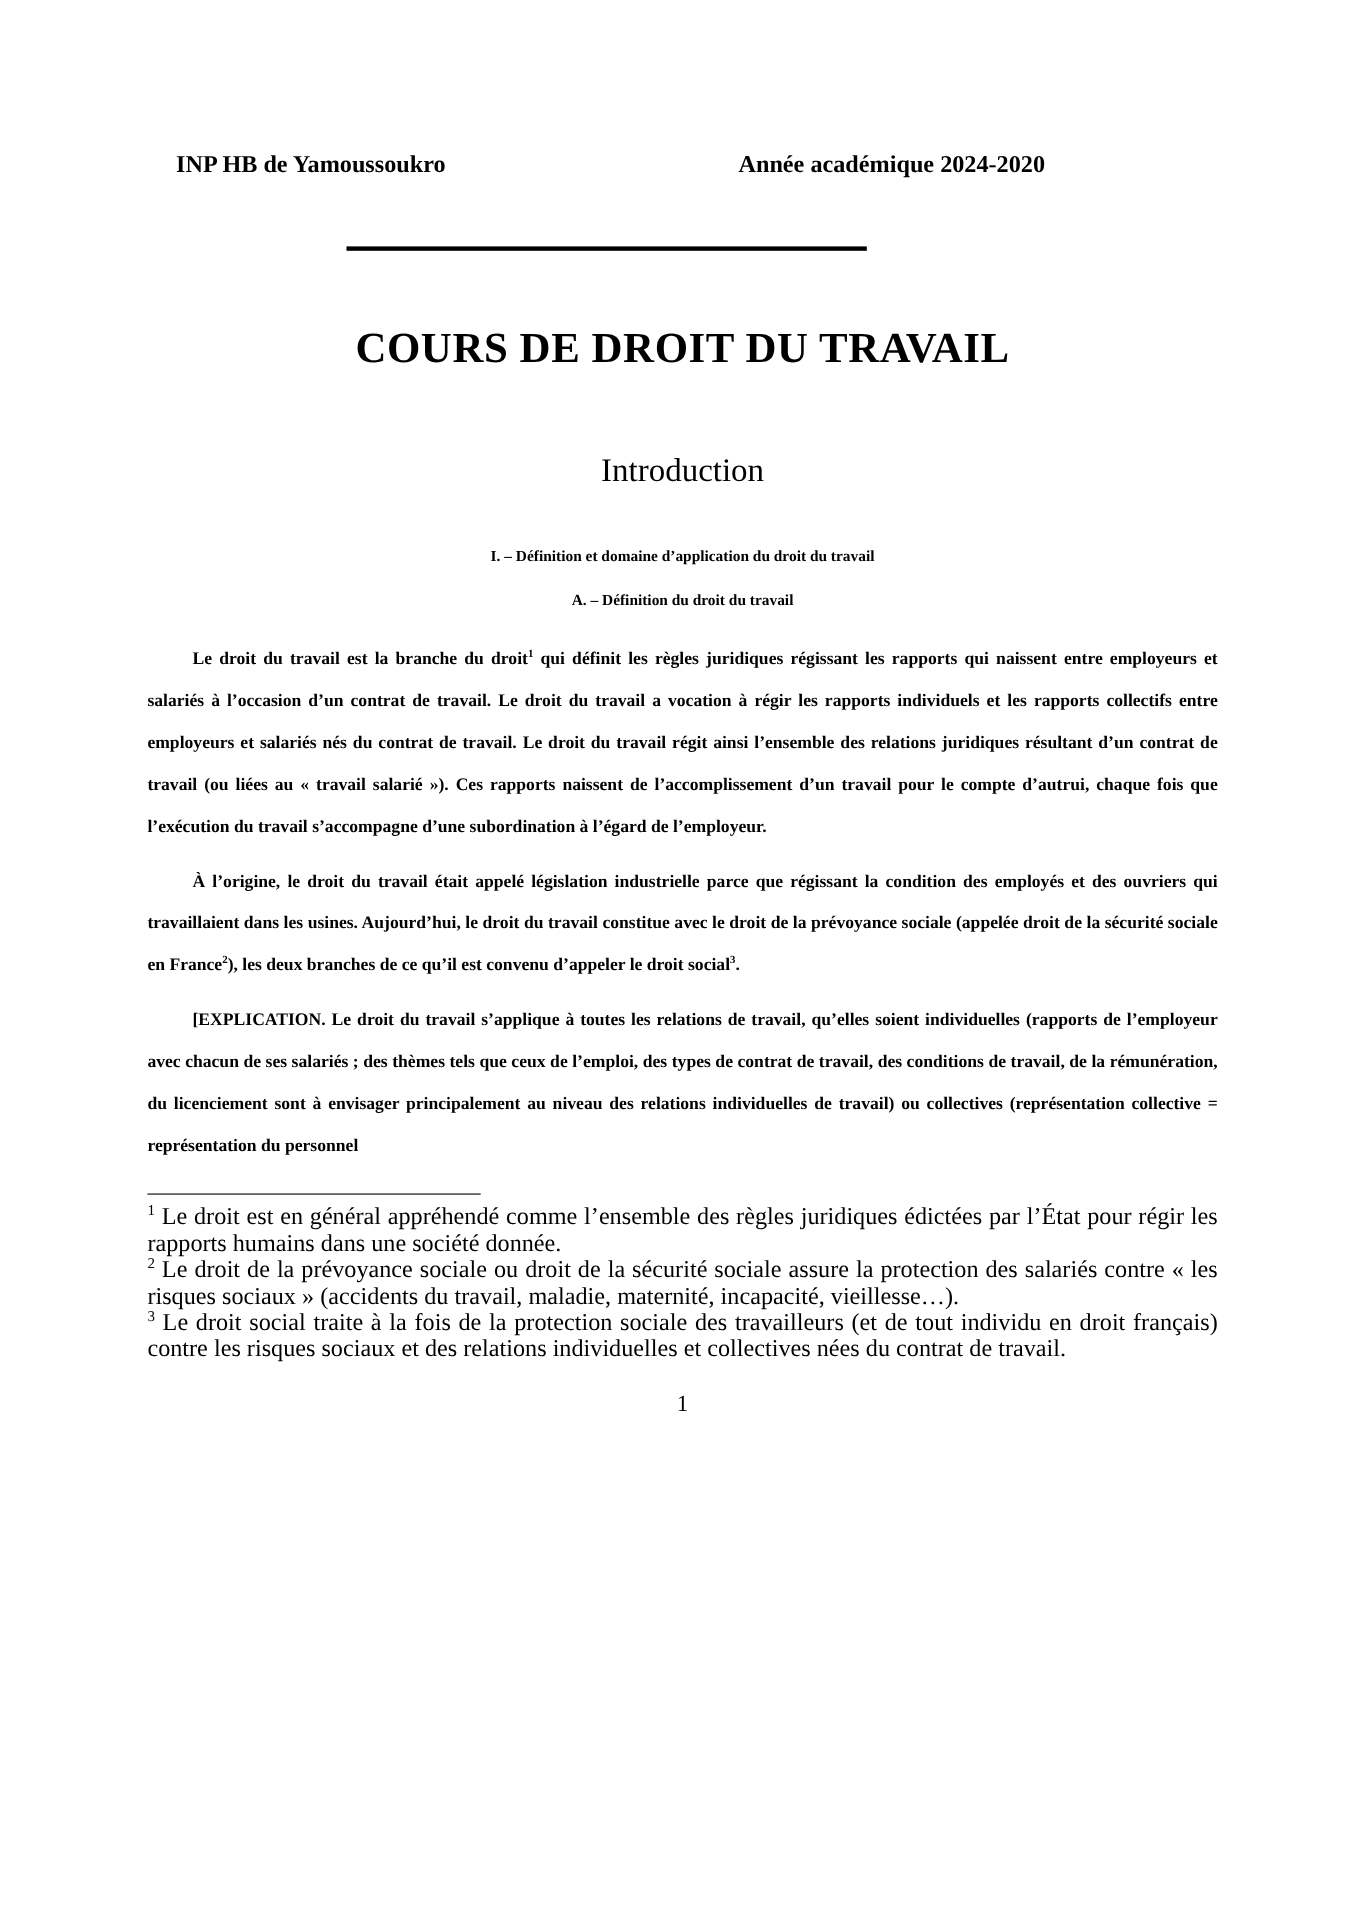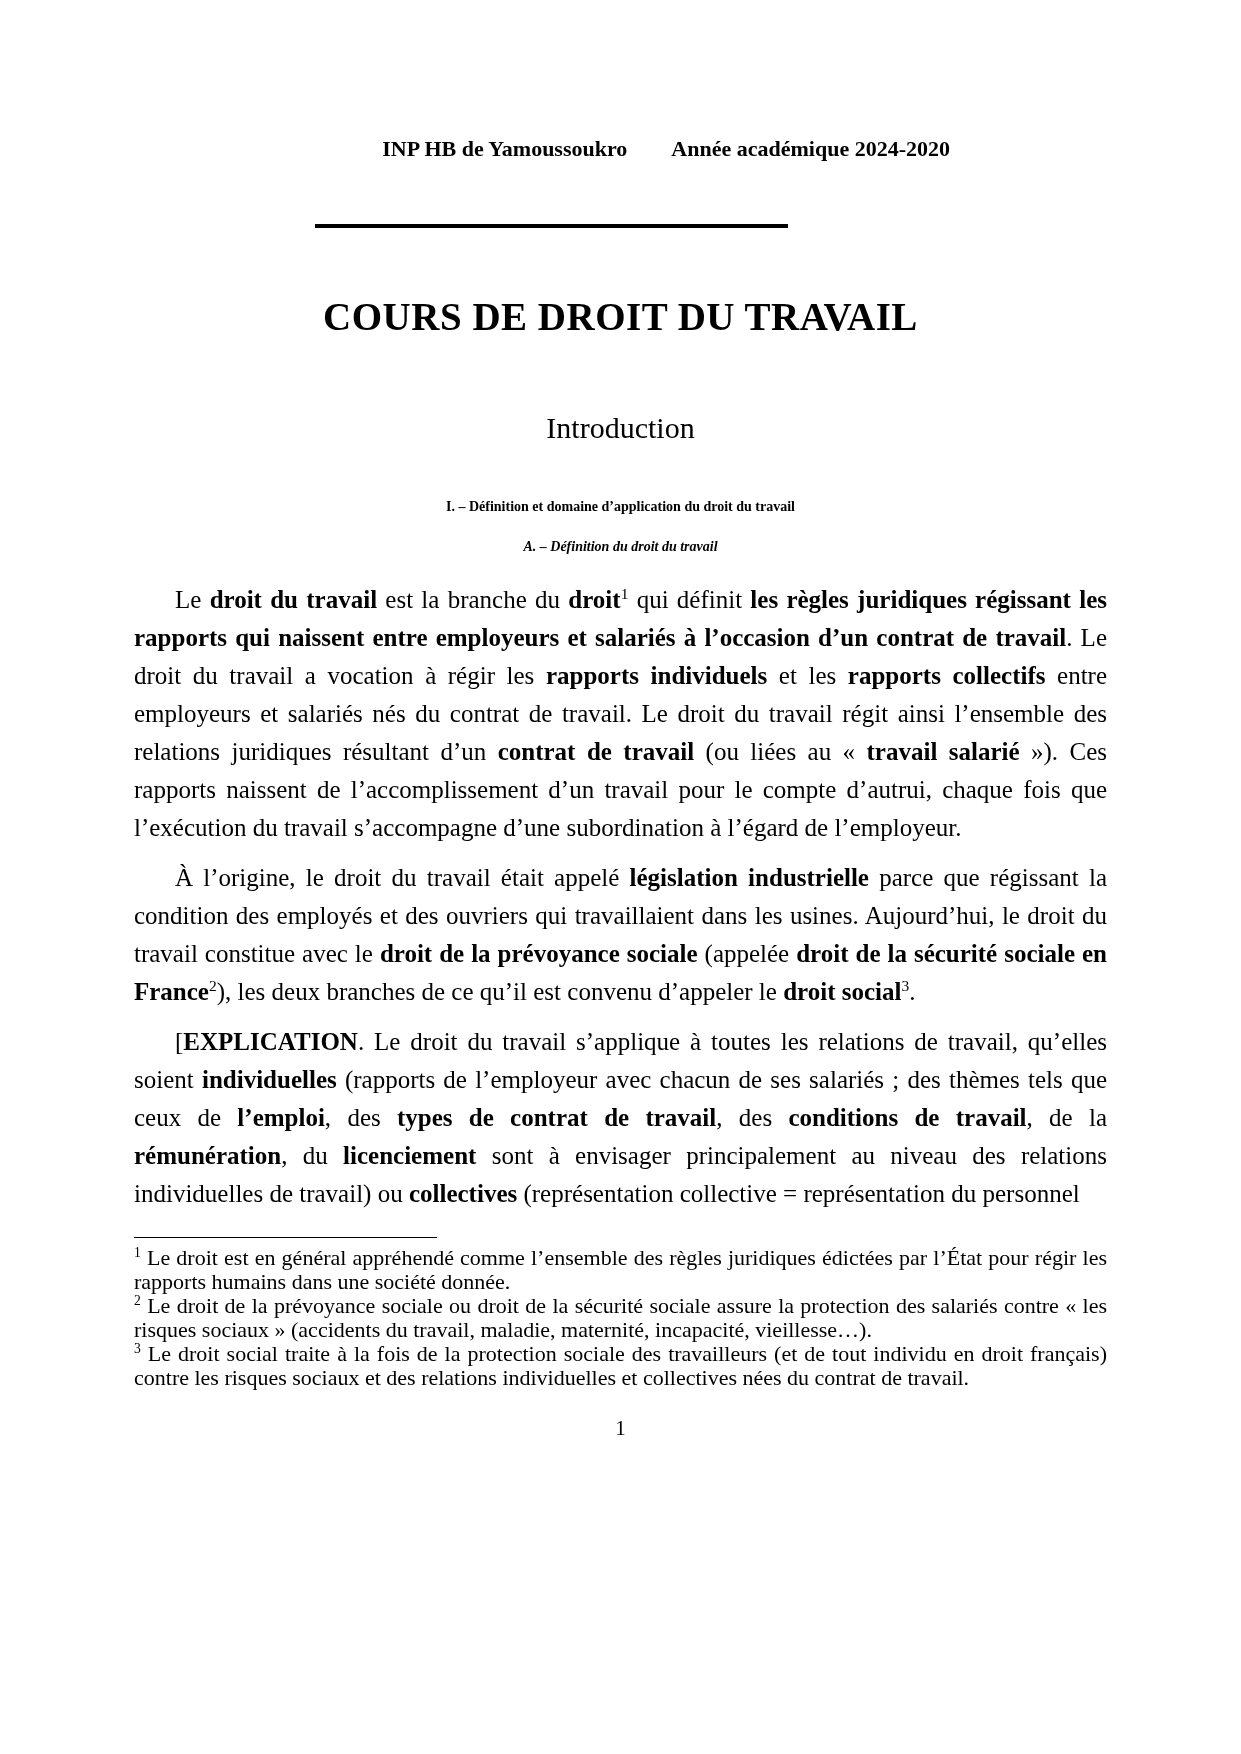--- a/index.html
+++ b/index.html
@@ -14,21 +14,21 @@
     background: #ffffff;
     color: #000000;
     font-family: "Liberation Serif", "DejaVu Serif", serif;
     padding: 136px 134px 0;
     position: relative;
     overflow: hidden;
   }
 
   .doc-header {
     display: flex;
-    justify-content: flex-end;
+    justify-content: space-between;
     font-weight: bold;
     font-size: 22px;
     padding-left: 26px;
     padding-right: 157px;
     gap: 44px;
   }
 
   .title-rule {
     height: 4px;
     background: #000000;
@@ -50,28 +50,29 @@
     font-size: 30px;
     font-weight: normal;
   }
 
   .section-heading {
     margin: 54px 0 0;
     text-align: center;
     font-size: 14px;
     font-weight: bold;
   }
-  .section-heading.sub { margin-top: 24px; font-style: italic; }
+  .section-heading.sub { margin-top: 24px; }
 
   .body-para {
     margin: 26px 0 0;
-    font-size: 25px;
+    font-size: 16px;
     line-height: 38px;
     text-align: justify;
     text-indent: 41px;
+    font-weight: bold;
   }
   .body-para + .body-para { margin-top: 12px; }
 
   sup {
     font-size: 0.62em;
     vertical-align: super;
     line-height: 0;
   }
 
   .footnotes { margin-top: 24px; }

